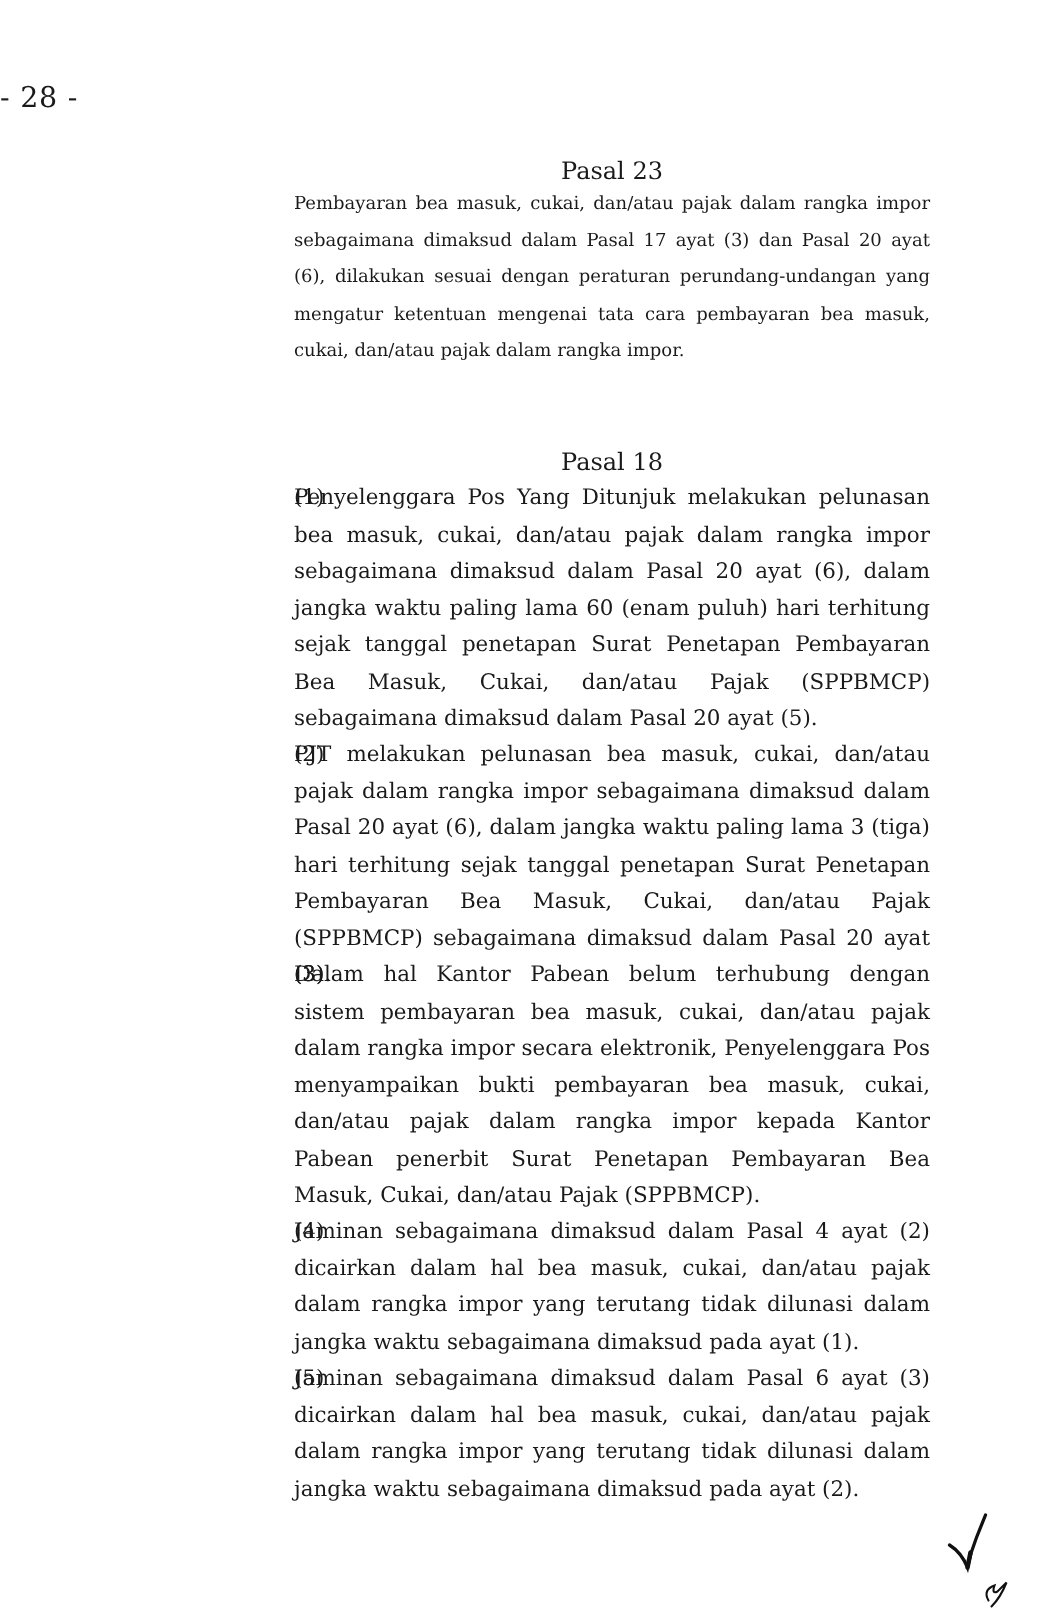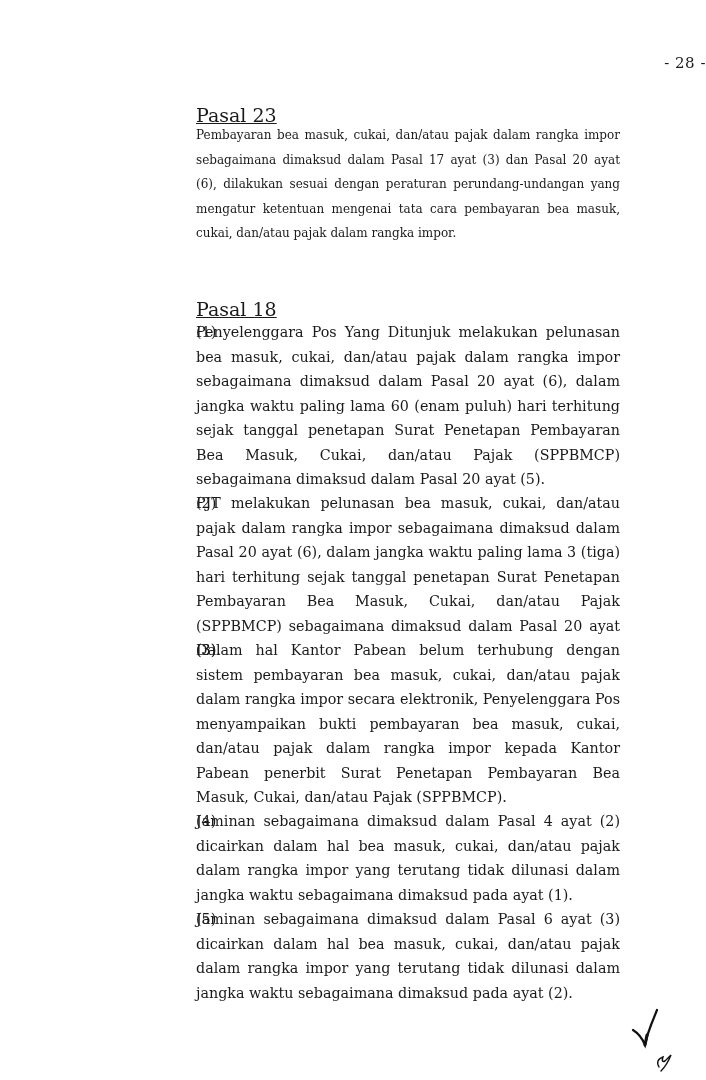--- a/index.html
+++ b/index.html
@@ -1,20 +1,20 @@
 <!DOCTYPE html>
 <html><head>
   <meta charset="utf-8">
   <style>
     html, body { margin: 0; padding: 0; background: #ffffff; }
     body { width: 706px; height: 1080px; position: relative; overflow: hidden;
            font-family: "DejaVu Serif", "Liberation Serif", serif; color: #1a1a1a; }
-    .page-number { position: absolute; top: 54px; left: 0; width: 706px; text-align: right;
-                   font-size: 15px; letter-spacing: 0.5px; }
-    .article-title { position: absolute; left: 196px; width: 424px; font-size: 19px; text-decoration: underline; }
+    .page-number { position: absolute; top: 54px; left: 0; width: 706px; text-align: left;
+                   font-size: 19px; letter-spacing: 0.5px; }
+    .article-title { position: absolute; left: 196px; width: 424px; text-align: center; font-size: 16px; }
     .para { position: absolute; left: 196px; width: 424px; font-size: 12px; line-height: 24.5px;
             text-align: justify; margin: 0; }
     .item { position: absolute; left: 196px; width: 424px; font-size: 14.3px; line-height: 24.5px; }
     .item .num { position: absolute; left: 0; top: 0; width: 30px; }
     .item .text { text-align: justify; display: block; }
     .signature { position: absolute; left: 625px; top: 1005px; width: 60px; height: 70px; }
   </style>
 </head>
 <body>
 

